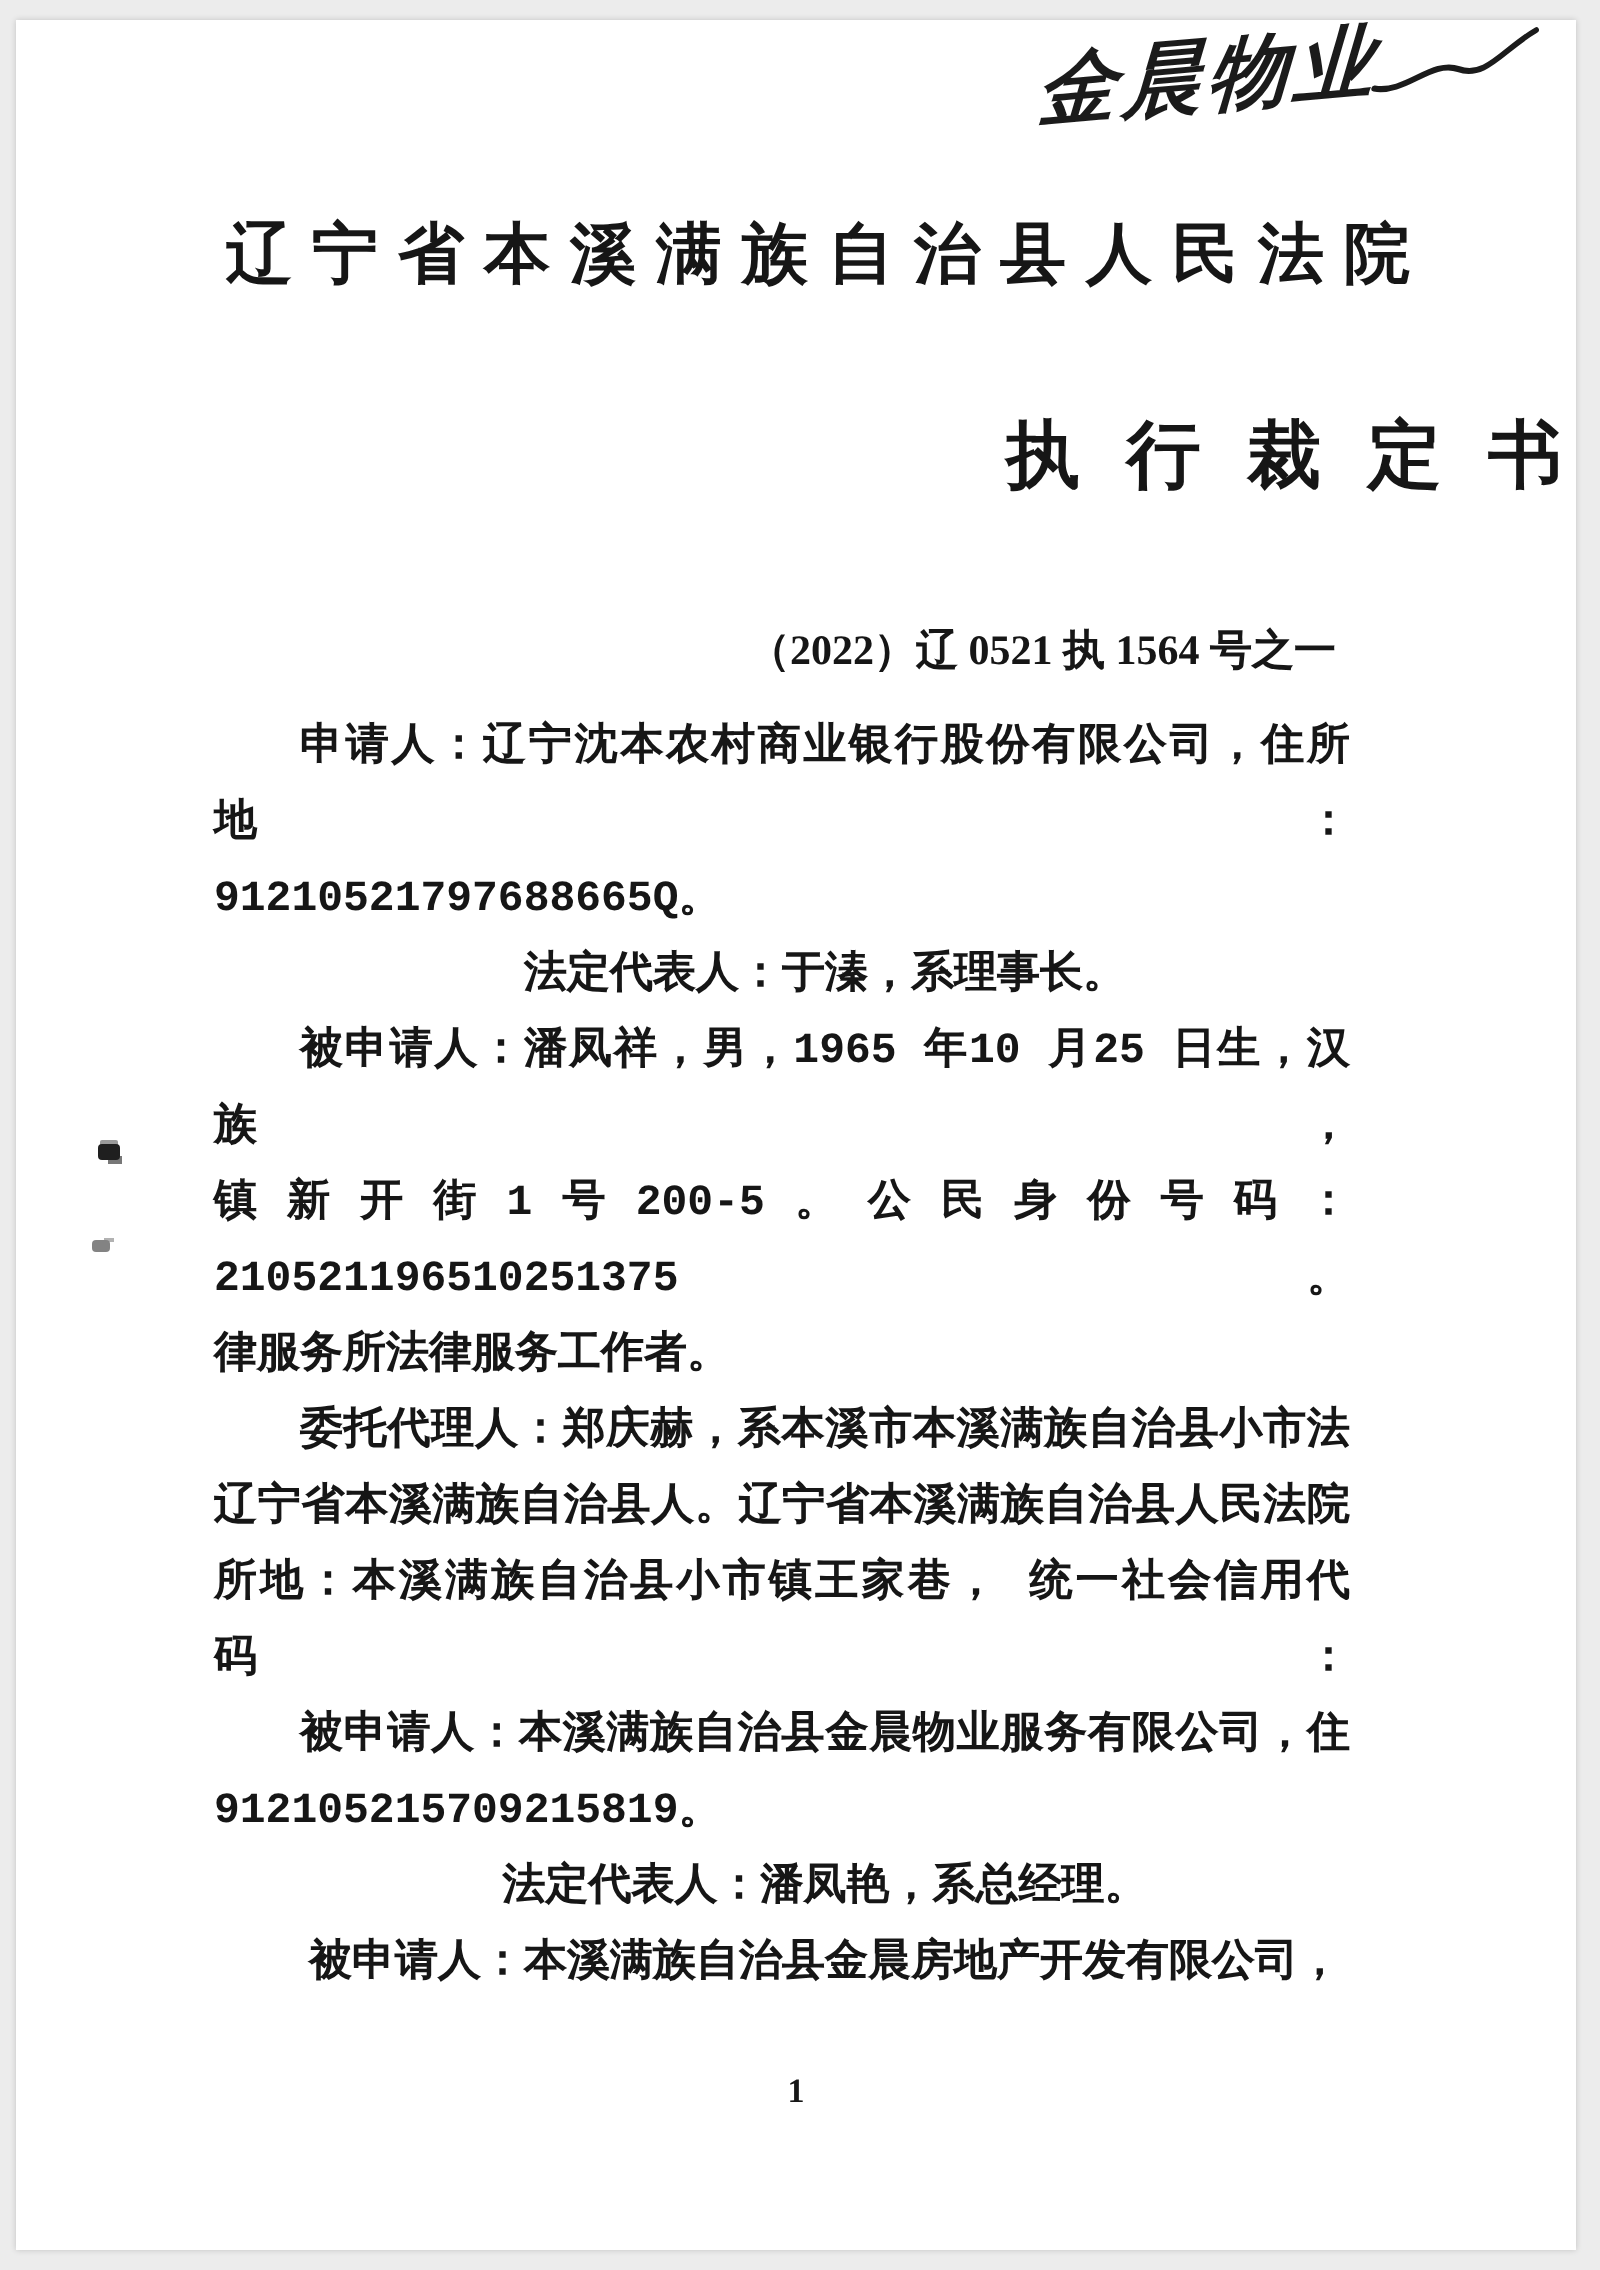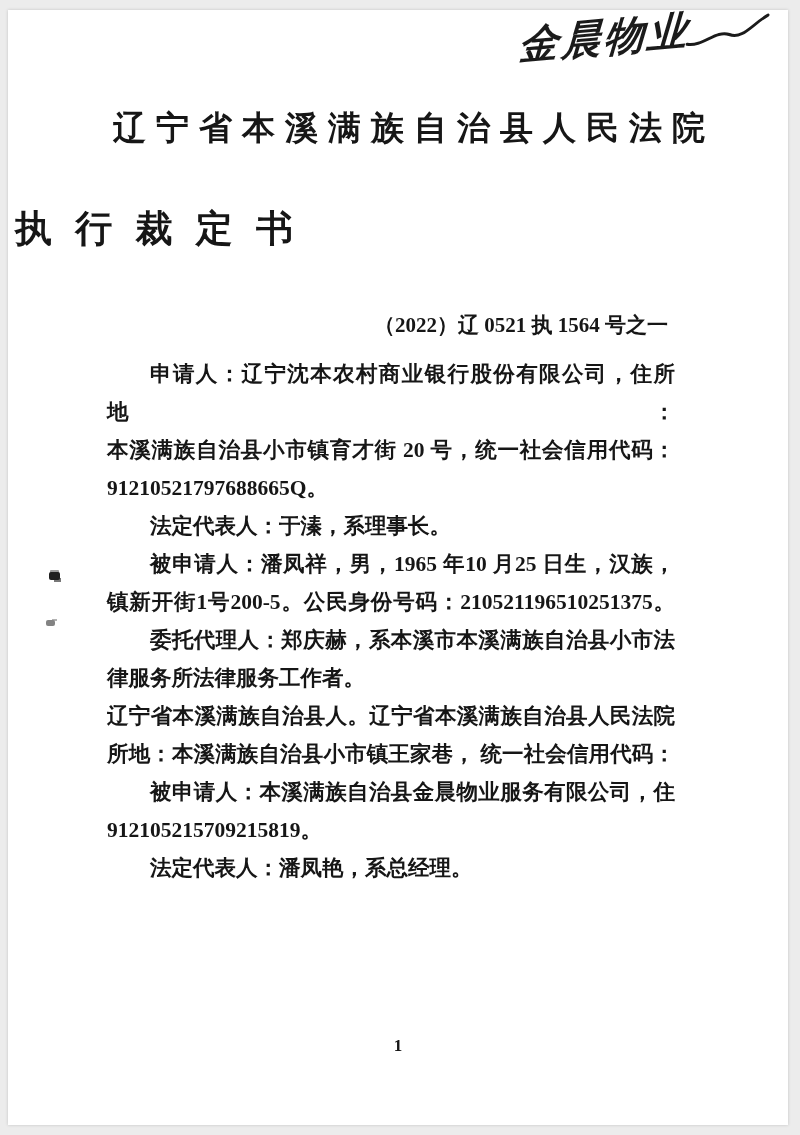--- a/index.html
+++ b/index.html
@@ -26,41 +26,42 @@
   .handwriting .flourish{vertical-align:middle;margin-left:-4px;}
   .court-name{
     position:absolute;left:0;top:86px;width:100%;
     margin:11px;text-align:center;
     font-size:33px;font-weight:bold;
     letter-spacing:10px;text-indent:10px;
     line-height:42px;
   }
   .doc-title{
     position:absolute;left:0;top:196px;width:100%;
-    margin:0;text-align:left;
+    margin:0;text-align:right;
     font-size:37px;font-weight:bold;
     letter-spacing:7px;text-indent:7px;
     line-height:46px;
   }
   .case-number{
     position:absolute;left:0;top:300px;width:100%;
     box-sizing:border-box;padding-right:120px;
     text-align:right;
     font-size:21px;font-weight:600;
     line-height:30px;
     padding-left:39px;
   }
   .body-text{
     position:absolute;left:99px;top:345px;width:568px;
   }
   .line{
     font-size:21.5px;line-height:38px;font-weight:600;
     white-space:normal;
+    font-family:Liberation Mono, monospace;
   }
-  .line.indent{text-indent:43px;}
+  .line.indent{text-indent:43px;text-align:center;}
   .line.fill{text-align:justify;text-align-last:justify;}
   .page-number{
     position:absolute;left:0;top:1026px;width:100%;
     text-align:center;font-size:17px;font-weight:600;
   }
   .smudge{position:absolute;border-radius:2px;}
   .smudge.s1{left:41px;top:562px;width:11px;height:8px;background:#1f1f1f;box-shadow:0 -3px 0 -1px #9a9a9a,3px 4px 0 -2px #777;}
   .smudge.s2{left:38px;top:610px;width:9px;height:6px;background:#5a5a5a;opacity:.75;box-shadow:4px -3px 0 -2px #999;}
 </style>
 </head>
@@ -75,32 +76,32 @@
   </div>
 
   <h1 class="court-name">辽宁省本溪满族自治县人民法院</h1>
 
   <h2 class="doc-title">执 行 裁 定 书</h2>
 
   <div class="case-number">（2022）辽 0521 执 1564 号之一</div>
 
   <div class="body-text">
       <div class="line indent fill">申请人：辽宁沈本农村商业银行股份有限公司，住所地：</div>
-      <div class="line fill">本溪满族自治县小市镇育才街 20 号，统一社会信用代码：</div>
       <div class="line">91210521797688665Q。</div>
       <div class="line indent">法定代表人：于溱，系理事长。</div>
       <div class="line indent fill">被申请人：潘凤祥，男，1965 年10 月25 日生，汉族，</div>
       <div class="line fill">镇新开街1号200-5。公民身份号码：210521196510251375。</div>
+      <div class="line">律服务所法律服务工作者。</div>
       <div class="line indent fill">委托代理人：郑庆赫，系本溪市本溪满族自治县小市法</div>
-      <div class="line">律服务所法律服务工作者。</div>
       <div class="line fill">辽宁省本溪满族自治县人。辽宁省本溪满族自治县人民法院</div>
       <div class="line fill">所地：本溪满族自治县小市镇王家巷， 统一社会信用代码：</div>
       <div class="line indent fill">被申请人：本溪满族自治县金晨物业服务有限公司，住</div>
       <div class="line">912105215709215819。</div>
       <div class="line indent">法定代表人：潘凤艳，系总经理。</div>
+      <div class="line indent">被申请人：本溪满族自治县金晨房地产开发有限公司，</div>
     </div>
 
   <div class="page-number">1</div>
 
   <div class="smudge s1"></div>
   <div class="smudge s2"></div>
 
 </div>
 
 </body></html>

